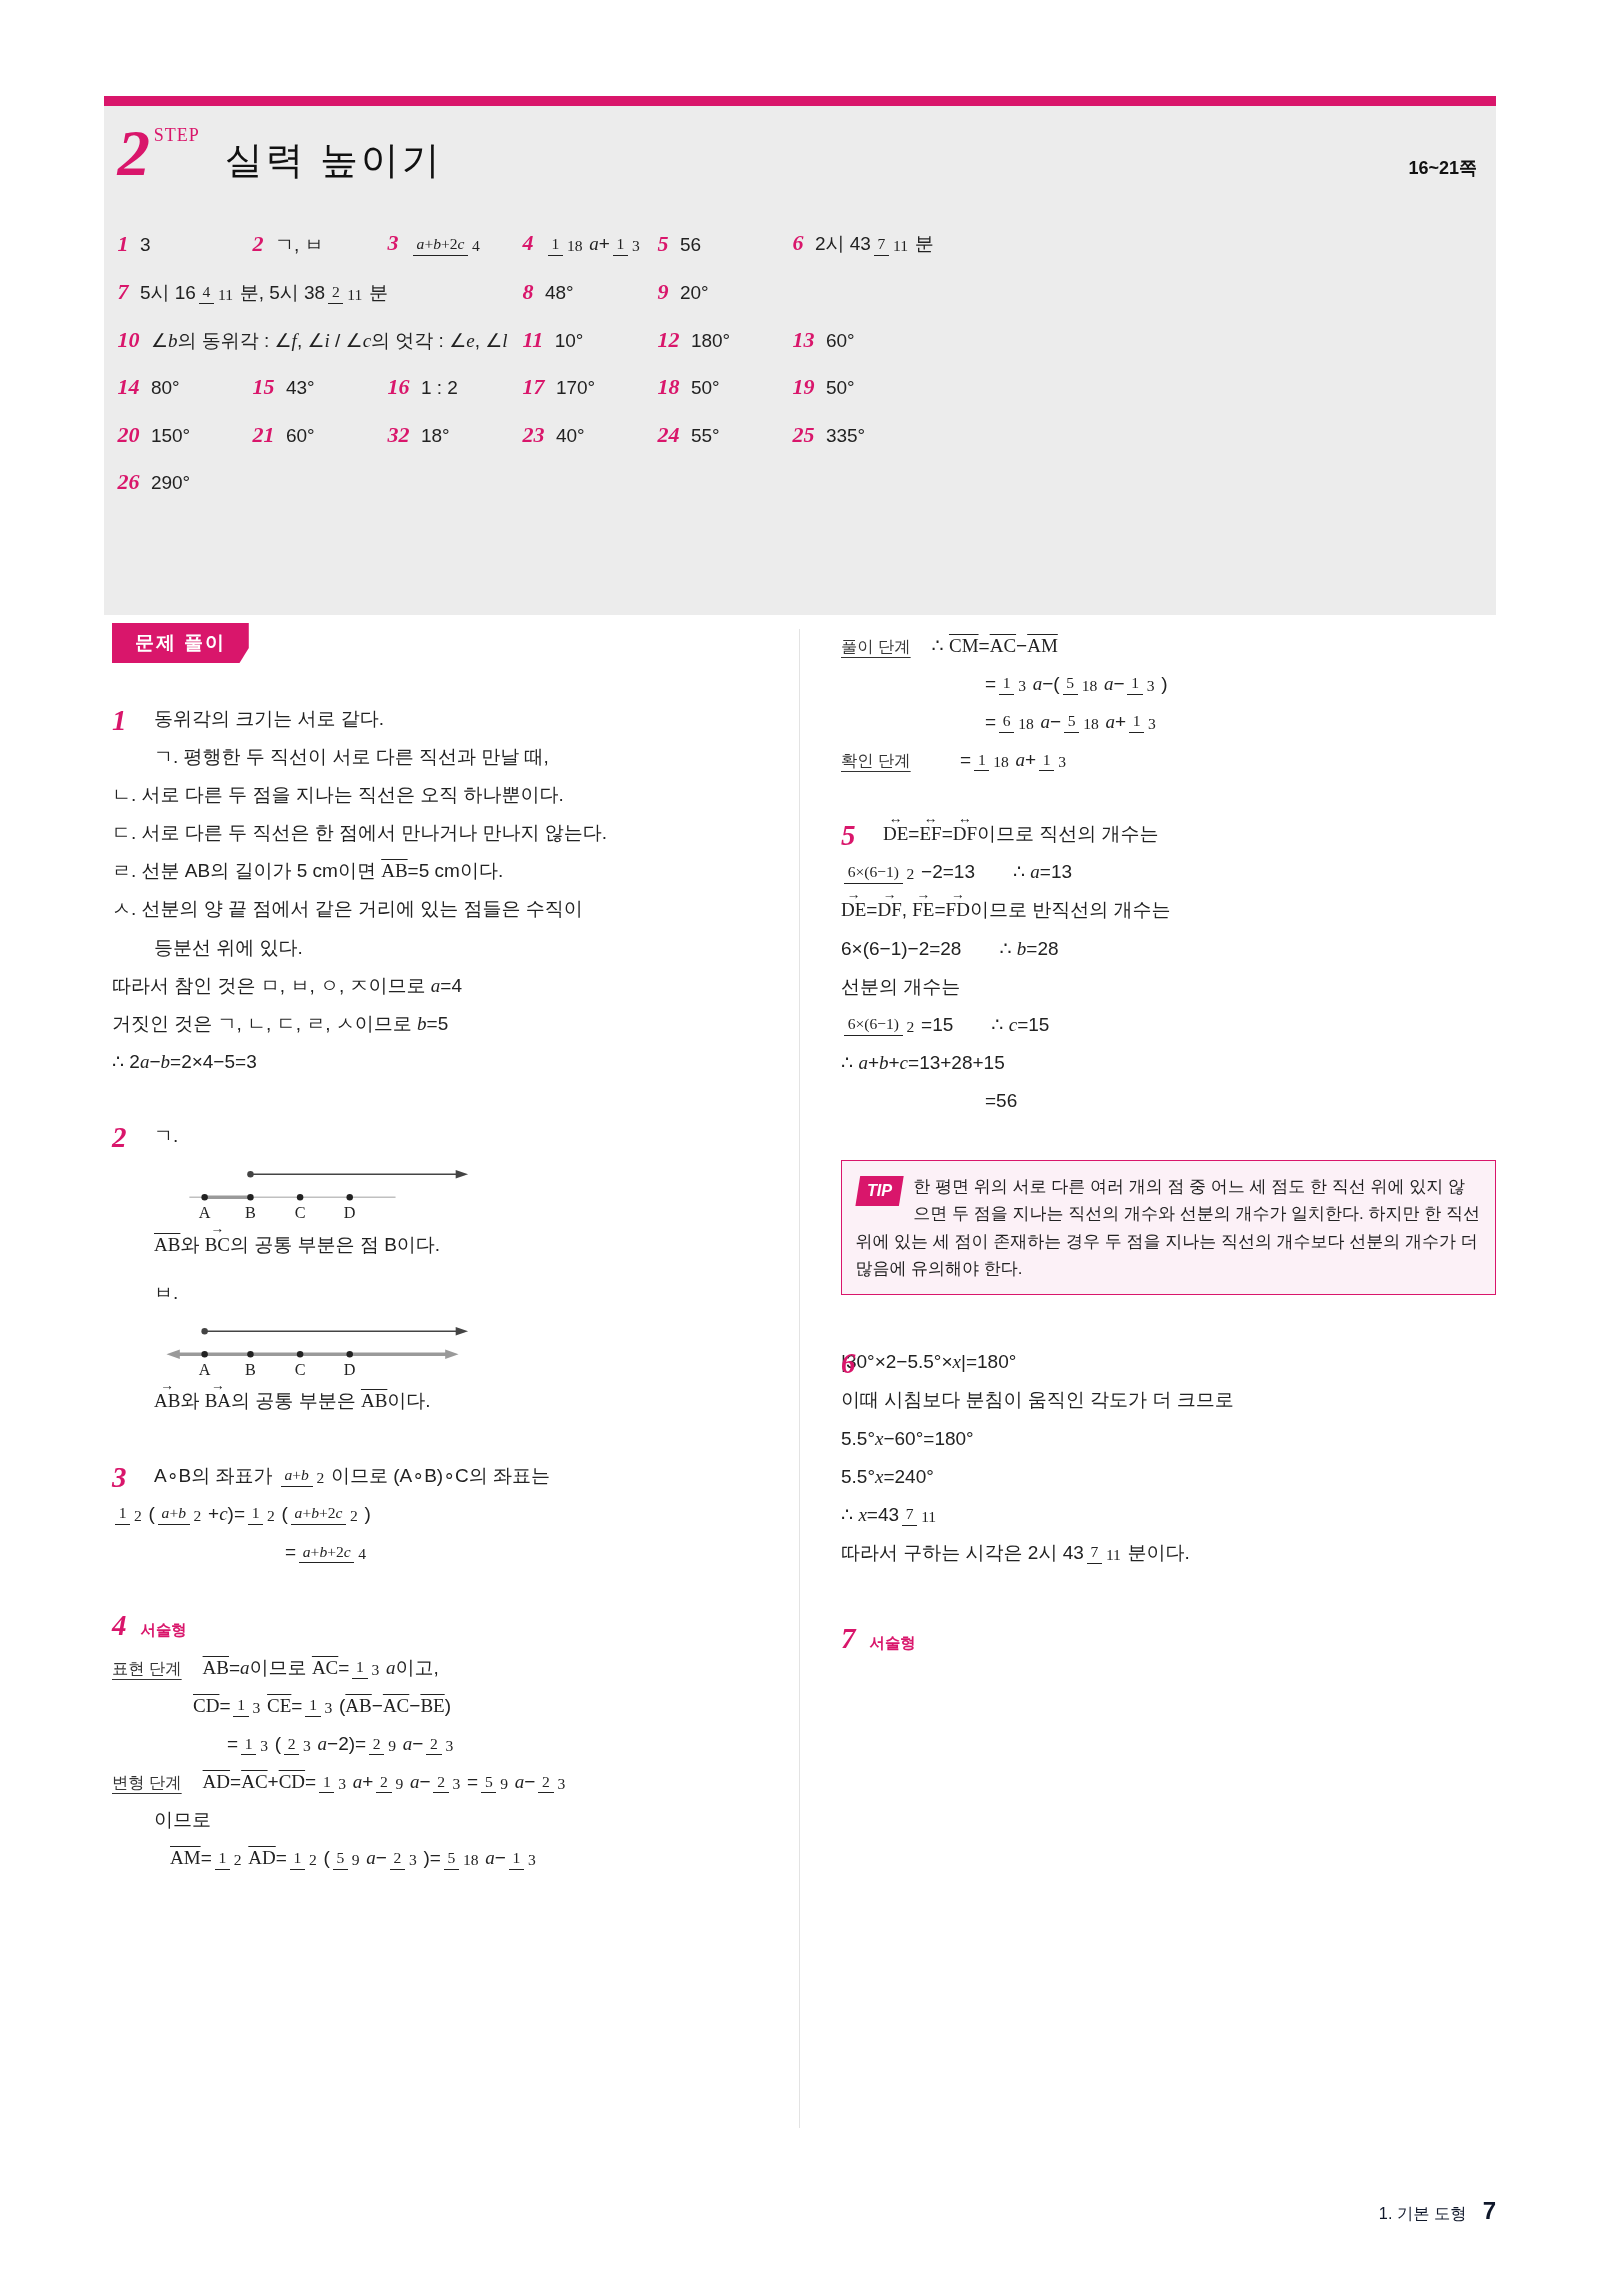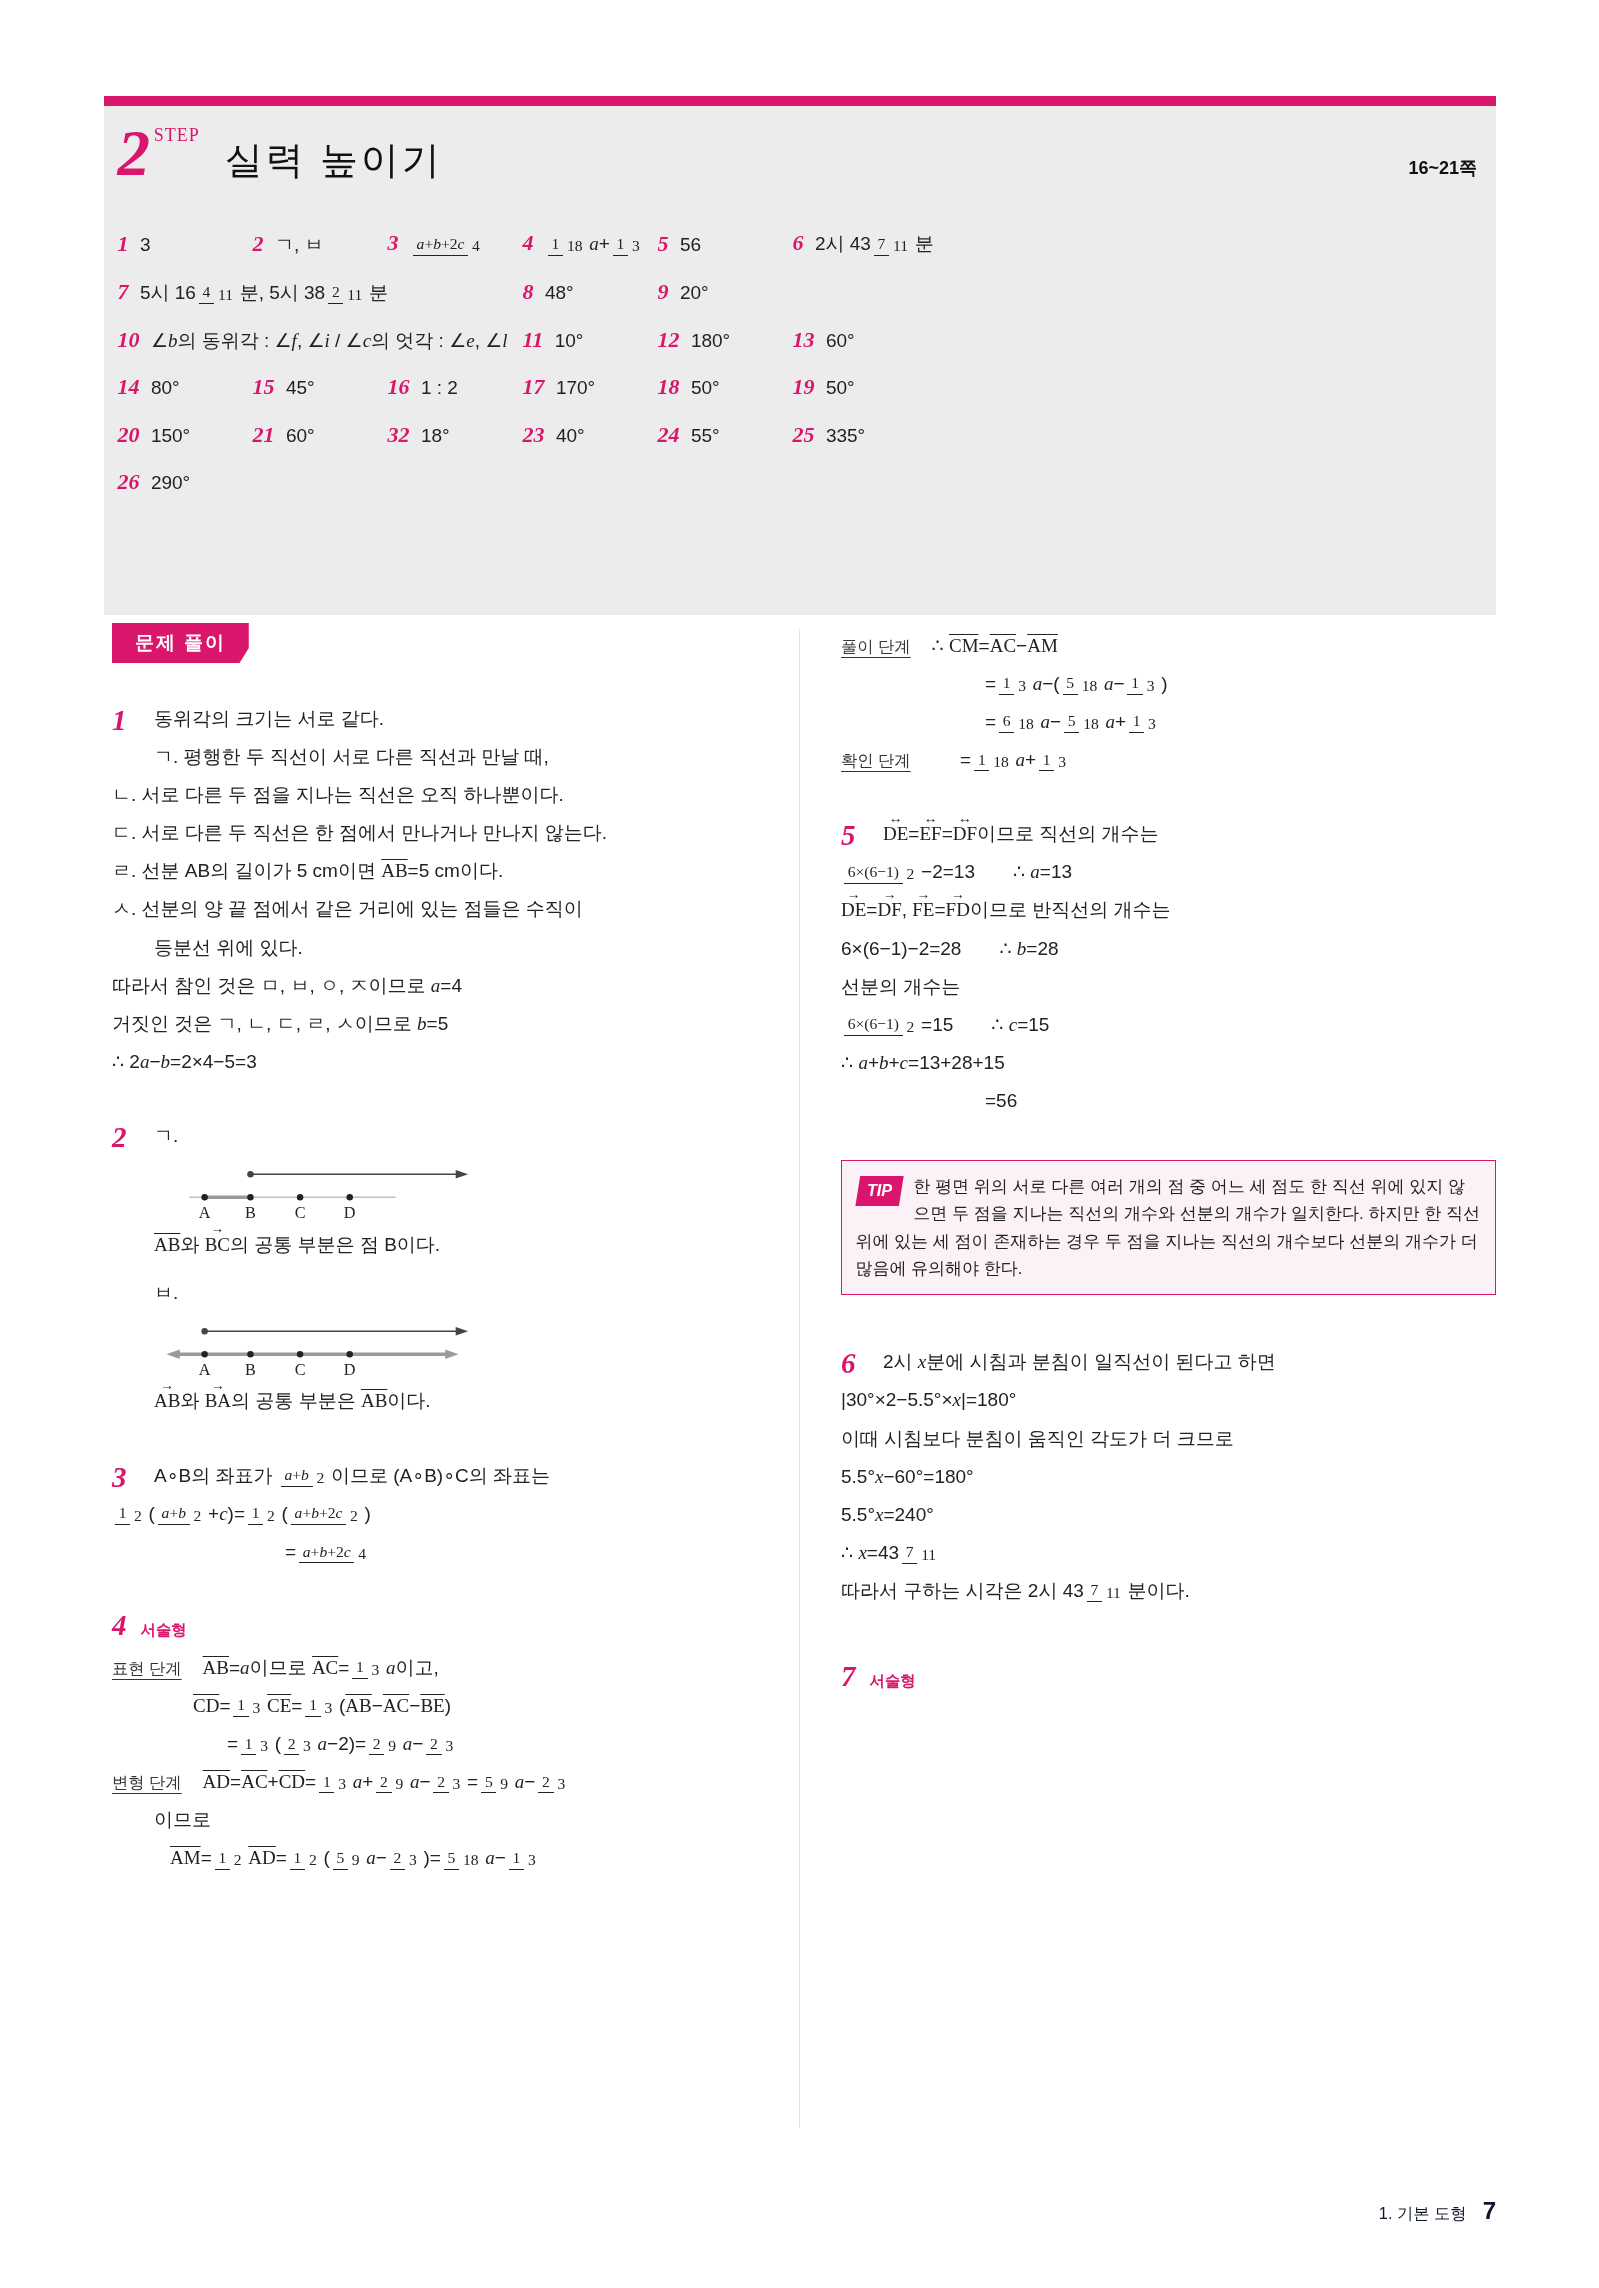--- a/index.html
+++ b/index.html
@@ -159,21 +159,21 @@
               <span class="nu">2</span>
               <span class="de">11</span>
             </span>분</span></div>
         <div class="ans-cell"><span class="lab">8</span><span class="txt">48°</span></div>
         <div class="ans-cell"><span class="lab">9</span><span class="txt">20°</span></div>
         <div class="ans-cell" style="grid-column: span 3;"><span class="lab">10</span><span class="txt">∠<i class="v">b</i>의 동위각 : ∠<i class="v">f</i>, ∠<i class="v">i</i> / ∠<i class="v">c</i>의 엇각 : ∠<i class="v">e</i>, ∠<i class="v">l</i></span></div>
         <div class="ans-cell"><span class="lab">11</span><span class="txt">10°</span></div>
         <div class="ans-cell"><span class="lab">12</span><span class="txt">180°</span></div>
         <div class="ans-cell"><span class="lab">13</span><span class="txt">60°</span></div>
         <div class="ans-cell"><span class="lab">14</span><span class="txt">80°</span></div>
-        <div class="ans-cell"><span class="lab">15</span><span class="txt">45°</span></div>
+        <div class="ans-cell"><span class="lab">15</span><span class="txt">43°</span></div>
         <div class="ans-cell"><span class="lab">16</span><span class="txt">1 : 2</span></div>
         <div class="ans-cell"><span class="lab">17</span><span class="txt">170°</span></div>
         <div class="ans-cell"><span class="lab">18</span><span class="txt">50°</span></div>
         <div class="ans-cell"><span class="lab">19</span><span class="txt">50°</span></div>
         <div class="ans-cell"><span class="lab">20</span><span class="txt">150°</span></div>
         <div class="ans-cell"><span class="lab">21</span><span class="txt">60°</span></div>
         <div class="ans-cell"><span class="lab">32</span><span class="txt">18°</span></div>
         <div class="ans-cell"><span class="lab">23</span><span class="txt">40°</span></div>
         <div class="ans-cell"><span class="lab">24</span><span class="txt">55°</span></div>
         <div class="ans-cell"><span class="lab">25</span><span class="txt">335°</span></div>
@@ -397,21 +397,20 @@
       </div>
 
       <div class="tip">
         <span class="tipbadge">TIP</span>
         <span class="tiptext">한 평면 위의 서로 다른 여러 개의 점 중 어느 세 점도 한 직선 위에 있지 않으면 두 점을 지나는 직선의 개수와 선분의 개수가 일치한다. 하지만 한 직선 위에 있는 세 점이 존재하는 경우 두 점을 지나는 직선의 개수보다 선분의 개수가 더 많음에 유의해야 한다.</span>
       </div>
 
       <div class="prob" style="margin-top:52px;">
         <span class="pnum">6</span>
         <div class="plines">
-            <div class="ln pad"><span class="txt">2시 <i class="v">x</i>분에 시침과 분침이 일직선이 된다고 하면</span></div>
             <div class="ln"><span class="txt">|30°×2−5.5°×<i class="v">x</i>|=180°</span></div>
             <div class="ln"><span class="txt">이때 시침보다 분침이 움직인 각도가 더 크므로</span></div>
             <div class="ln"><span class="txt">5.5°<i class="v">x</i>−60°=180°</span></div>
             <div class="ln"><span class="txt">5.5°<i class="v">x</i>=240°</span></div>
             <div class="ln"><span class="txt">∴ <i class="v">x</i>=43<span class="fr">
                   <span class="nu">7</span>
                   <span class="de">11</span>
                 </span></span></div>
             <div class="ln"><span class="txt">따라서 구하는 시각은 2시 43<span class="fr">
                   <span class="nu">7</span>

